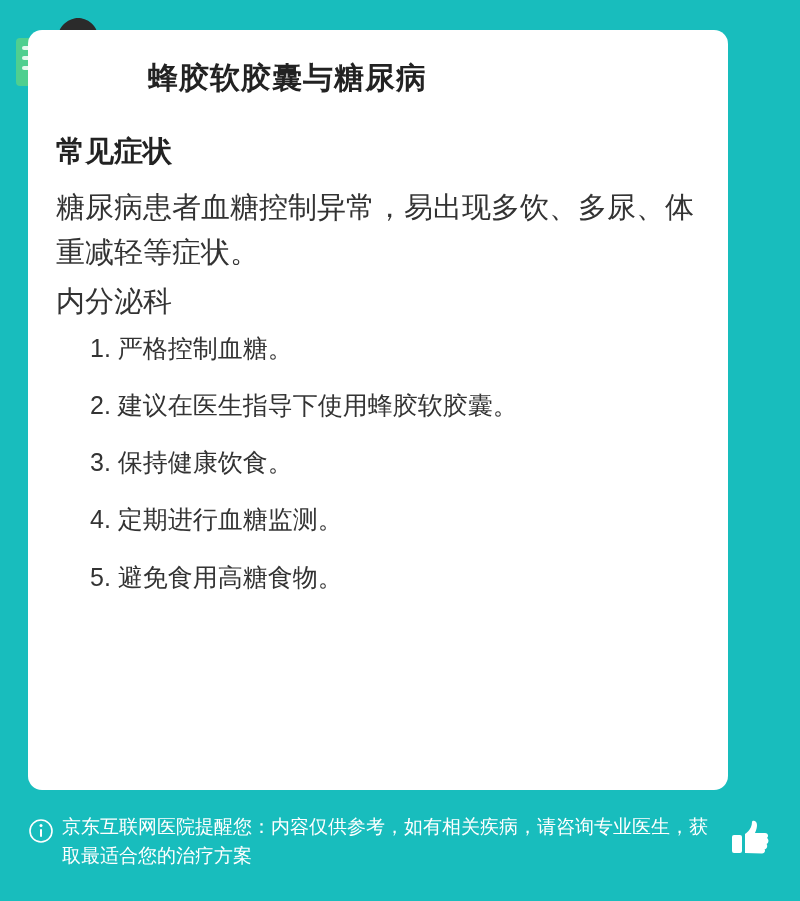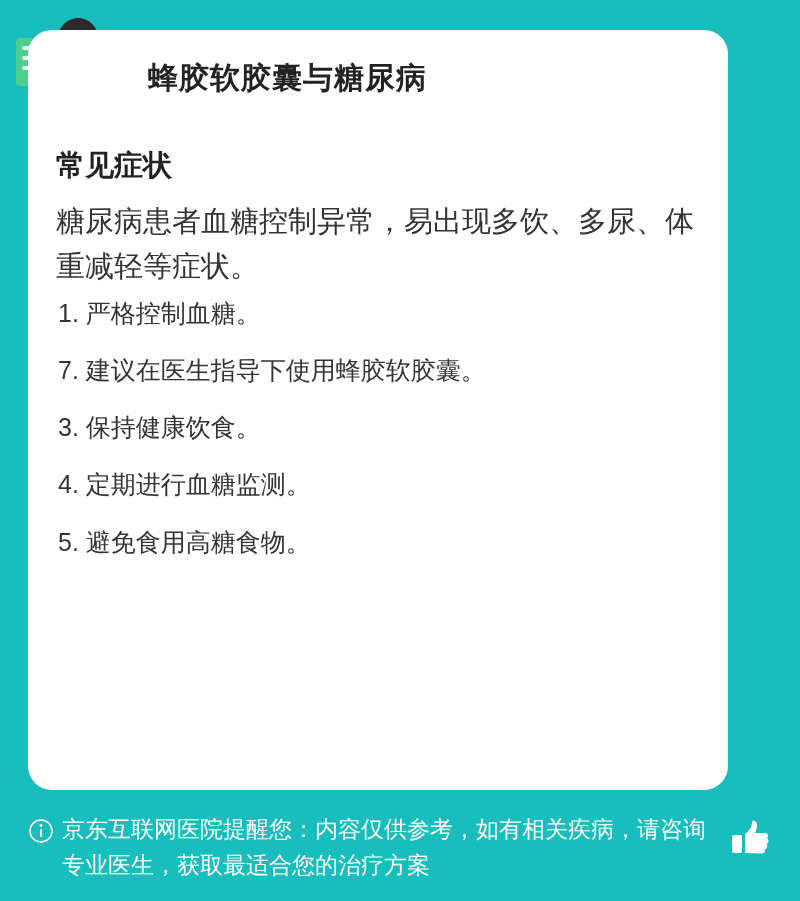--- a/index.html
+++ b/index.html
@@ -26,21 +26,21 @@
     height: 110px;
   }
 
   .card {
     position: absolute;
     left: 28px;
     top: 30px;
     width: 700px;
     height: 760px;
     background: #ffffff;
-    border-radius: 24px;
+    border-radius: 14px;
   }
 
   .card-title {
     position: absolute;
     left: 120px;
     top: 28px;
     font-size: 30px;
     font-weight: bold;
     color: #222;
     letter-spacing: 1px;
@@ -53,60 +53,61 @@
     right: 28px;
   }
 
   h2.section {
     font-size: 29px;
     font-weight: bold;
     color: #222;
     margin: 24px 0 16px 0;
     line-height: 1.2;
   }
-  h2.section:first-child { margin-top: 20px; }
+  h2.section:first-child { margin-top: 6px; }
 
   p.body {
     font-size: 29px;
     color: #333;
     line-height: 1.55;
     margin-bottom: 4px;
   }
 
   ol.points {
     list-style: none;
     margin-top: 6px;
   }
   ol.points li {
     font-size: 25px;
     color: #333;
     line-height: 1.45;
     margin-bottom: 21px;
     padding-left: 2px;
+    margin-left: 32px;
   }
 
   .footer {
     position: absolute;
     left: 28px;
     top: 812px;
     width: 744px;
     display: flex;
     align-items: flex-start;
   }
   .footer-icon {
     flex: 0 0 auto;
     width: 26px;
     height: 26px;
     margin-top: 6px;
     margin-right: 8px;
   }
   .footer-icon svg { display: block; }
   .footer-text {
     flex: 1 1 auto;
-    font-size: 23px;
+    font-size: 19px;
     line-height: 1.55;
     color: #ffffff;
     padding-right: 10px;
   }
   .thumb-icon {
     flex: 0 0 auto;
     width: 44px;
     height: 44px;
     margin-top: 4px;
   }
@@ -146,25 +147,26 @@
 
   <div class="card">
 
     <div class="card-title">蜂胶软胶囊与糖尿病</div>
 
     <div class="content">
 
       <h2 class="section">常见症状</h2>
       <p class="body">糖尿病患者血糖控制异常，易出现多饮、多尿、体重减轻等症状。</p>
 
+      <p class="body">内分泌科</p>
 
 
       <ol class="points">
         <li>1. 严格控制血糖。</li>
-        <li>7. 建议在医生指导下使用蜂胶软胶囊。</li>
+        <li>2. 建议在医生指导下使用蜂胶软胶囊。</li>
         <li>3. 保持健康饮食。</li>
         <li>4. 定期进行血糖监测。</li>
         <li>5. 避免食用高糖食物。</li>
       </ol>
 
     </div>
   </div>
 
   <div class="footer">
     <span class="footer-icon">

